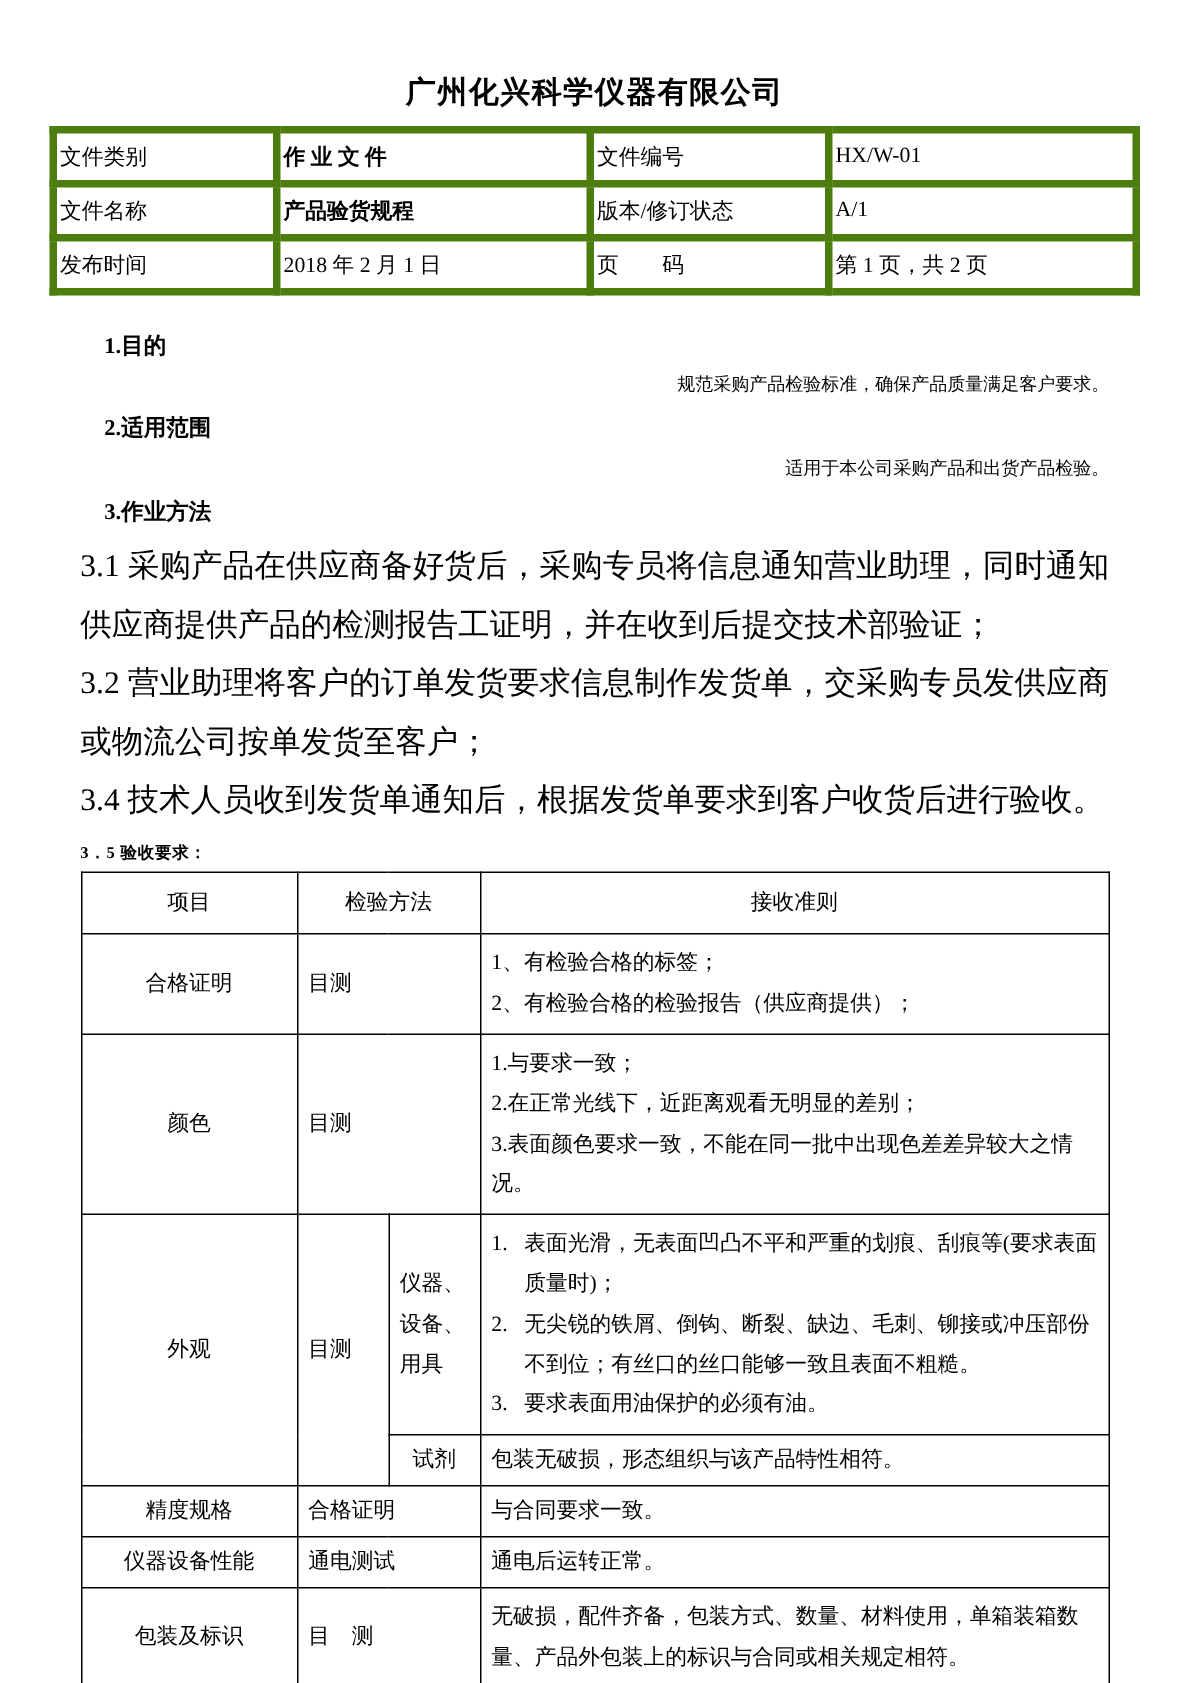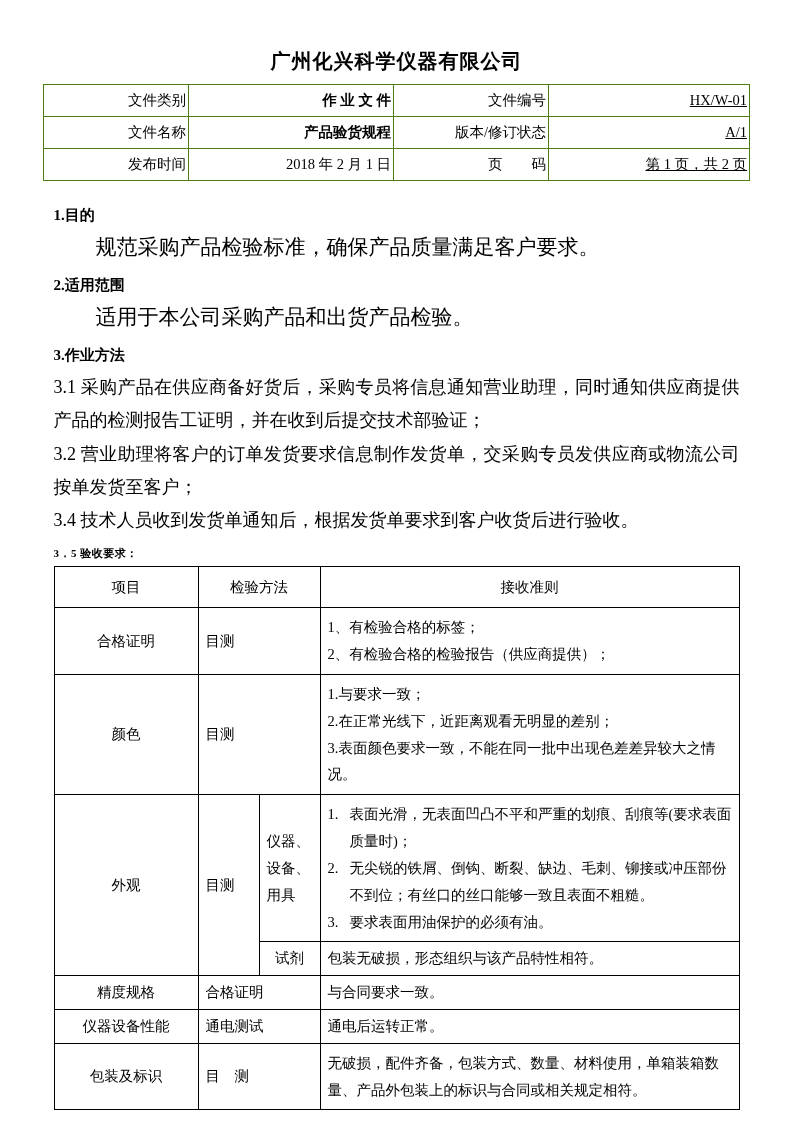--- a/index.html
+++ b/index.html
@@ -23,50 +23,51 @@
   }
 
   
   .header-table{
     border-collapse:collapse;
     margin:0 auto 0 auto;
     width:686px;
     table-layout:fixed;
   }
   .header-table td{
-    border:1px solid #4d7c0f;
+    border:5px solid #4d7c0f;
     height:29px;
-    text-align:right;
+    text-align:left;
     vertical-align:middle;
     font-size:14.5px;
     padding:1px 2px;
   }
   .hc1{ width:140px; }
   .hc2{ width:200px; }
   .hc3{ width:150px; }
-  .hc4{ width:196px;text-decoration:underline; }
+  .hc4{ width:196px; }
   .bold-cell{ font-weight:bold; font-size:15.5px; }
 
   
   .body-wrap{ width:686px; margin:0 auto; padding-top:14px; }
   .sec-head{
     font-size:15px;
     font-weight:bold;
-    margin:8px 0 6px 0;
+    margin:8px 0 6px 16px;
     line-height:1.35;
   }
   .sec-head.first{ margin-top:10px; }
   .para-indent{
-    font-size:21px;
+    font-size:12px;
     line-height:1.6;
     text-indent:2em;
     margin:0 0 10px 0;
+    text-align:right;
   }
   .para{
-    font-size:18px;
+    font-size:21px;
     line-height:1.85;
     margin:0;
     text-align:justify;
   }
   .sec-head-35{
     font-size:11px;
     font-weight:bold;
     margin:9px 0 5px 0;
     letter-spacing:0.5px;
   }

